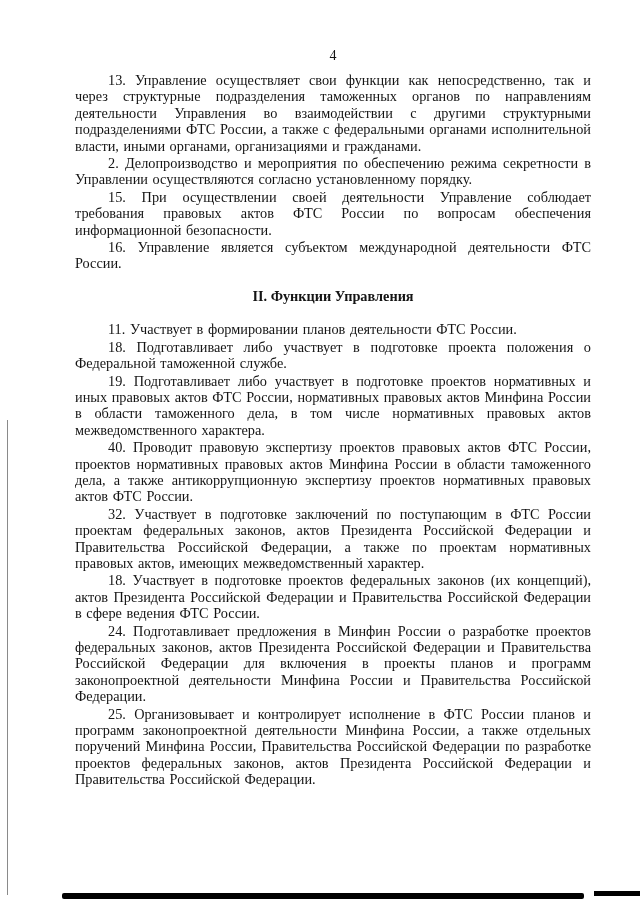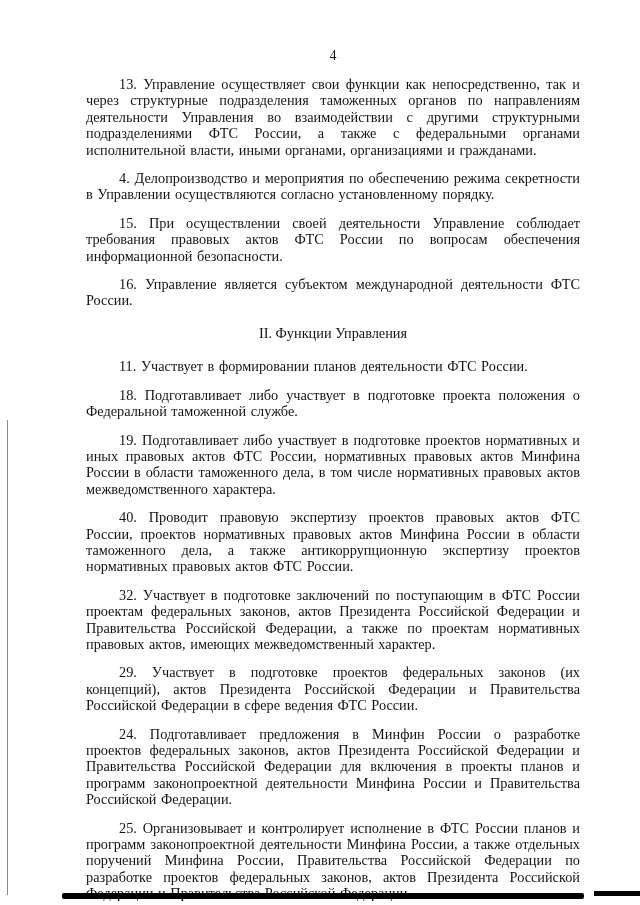--- a/index.html
+++ b/index.html
@@ -24,29 +24,30 @@
   .page-number {
     text-align: center;
     font-size: 14px;
     margin-bottom: 8px;
   }
   .doc-body {
     font-size: 14.3px;
     line-height: 16.4px;
   }
   .para {
-    margin: 12px;
+    margin: 1px;
     text-indent: 33px;
     text-align: justify;
     word-spacing: 1px;
   }
   .heading {
     text-align: center;
     margin: 16px 0 17px 0;
     text-indent: 0;
+    font-weight: bold;
   }
   
   .artifact {
     position: absolute;
     background: #000000;
   }
   .artifact-bottom-bar {
     left: 62px;
     bottom: 6px;
     width: 522px;
@@ -67,30 +68,30 @@
     background: #8a8a8a;
   }
 </style>
 </head>
 <body>
 
 <div class="page">
   <div class="page-number">4</div>
   <div class="doc-body">
       <p class="para">13. Управление осуществляет свои функции как непосредственно, так и через структурные подразделения таможенных органов по направлениям деятельности Управления во взаимодействии с другими структурными подразделениями ФТС России, а также с федеральными органами исполнительной власти, иными органами, организациями и гражданами.</p>
-      <p class="para">4. Делопроизводство и мероприятия по обеспечению режима секретности в Управлении осуществляются согласно установленному порядку.</p>
+      <p class="para">2. Делопроизводство и мероприятия по обеспечению режима секретности в Управлении осуществляются согласно установленному порядку.</p>
       <p class="para">15. При осуществлении своей деятельности Управление соблюдает требования правовых актов ФТС России по вопросам обеспечения информационной безопасности.</p>
       <p class="para">16. Управление является субъектом международной деятельности ФТС России.</p>
       <div class="heading">II. Функции Управления</div>
       <p class="para">11. Участвует в формировании планов деятельности ФТС России.</p>
       <p class="para">18. Подготавливает либо участвует в подготовке проекта положения о Федеральной таможенной службе.</p>
       <p class="para">19. Подготавливает либо участвует в подготовке проектов нормативных и иных правовых актов ФТС России, нормативных правовых актов Минфина России в области таможенного дела, в том числе нормативных правовых актов межведомственного характера.</p>
       <p class="para">40. Проводит правовую экспертизу проектов правовых актов ФТС России, проектов нормативных правовых актов Минфина России в области таможенного дела, а также антикоррупционную экспертизу проектов нормативных правовых актов ФТС России.</p>
       <p class="para">32. Участвует в подготовке заключений по поступающим в ФТС России проектам федеральных законов, актов Президента Российской Федерации и Правительства Российской Федерации, а также по проектам нормативных правовых актов, имеющих межведомственный характер.</p>
-      <p class="para">29. Участвует в подготовке проектов федеральных законов (их концепций), актов Президента Российской Федерации и Правительства Российской Федерации в сфере ведения ФТС России.</p>
+      <p class="para">18. Участвует в подготовке проектов федеральных законов (их концепций), актов Президента Российской Федерации и Правительства Российской Федерации в сфере ведения ФТС России.</p>
       <p class="para">24. Подготавливает предложения в Минфин России о разработке проектов федеральных законов, актов Президента Российской Федерации и Правительства Российской Федерации для включения в проекты планов и программ законопроектной деятельности Минфина России и Правительства Российской Федерации.</p>
       <p class="para">25. Организовывает и контролирует исполнение в ФТС России планов и программ законопроектной деятельности Минфина России, а также отдельных поручений Минфина России, Правительства Российской Федерации по разработке проектов федеральных законов, актов Президента Российской Федерации и Правительства Российской Федерации.</p>
     </div>
 </div>
 
 <div class="artifact artifact-left-line"></div>
 <div class="artifact artifact-bottom-bar"></div>
 <div class="artifact artifact-bottom-right"></div>
 
 </body></html>

